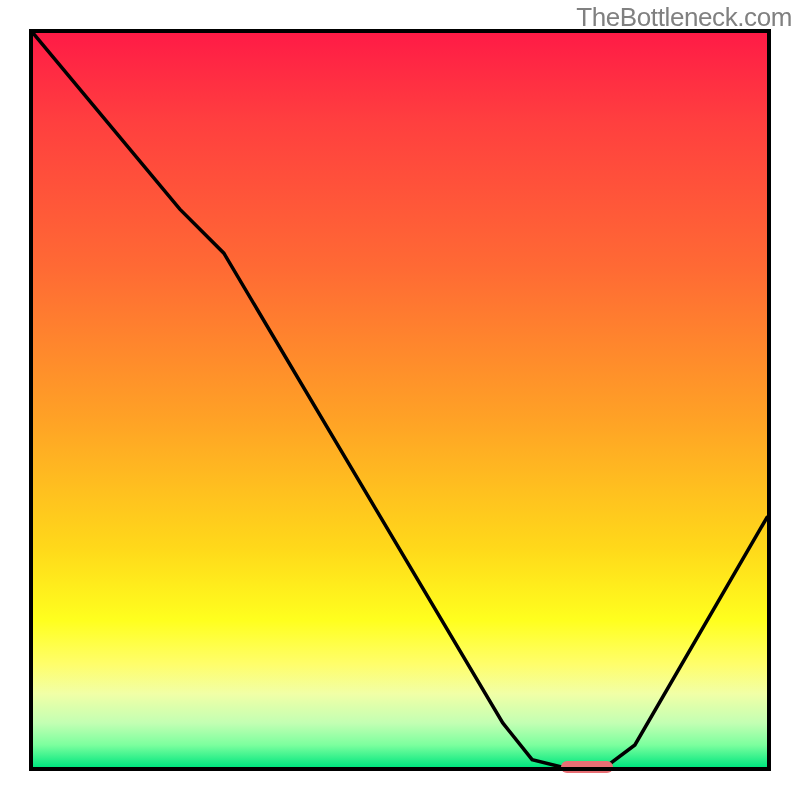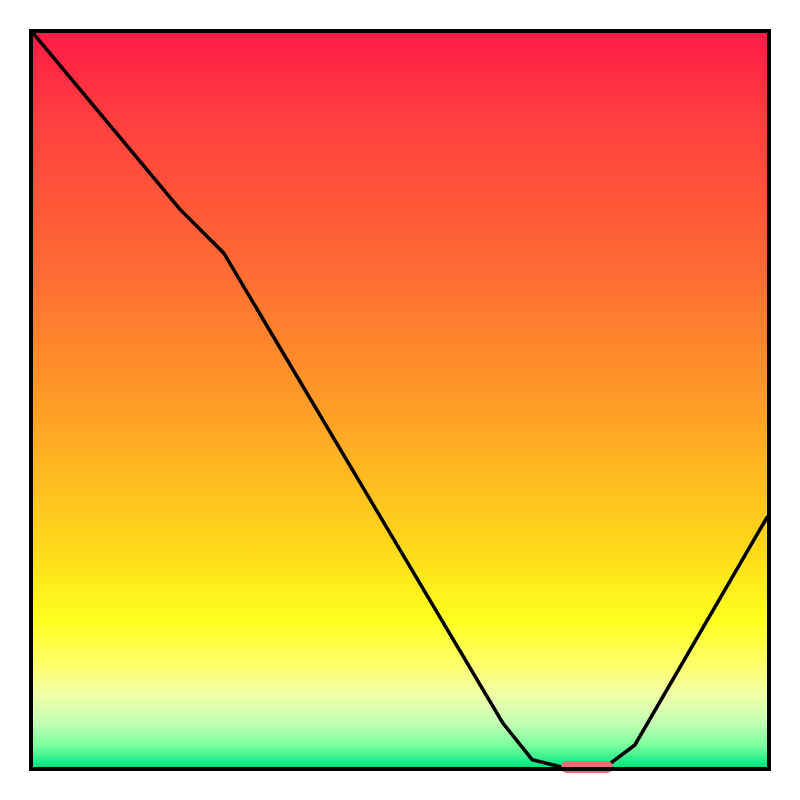--- a/index.html
+++ b/index.html
@@ -74,20 +74,21 @@
     position: absolute;
     height: 12px;
     border-radius: 6px;
     background: #e86f75;
   }
 </style>
 </head>
 <body>
 
 <div class="frame">
+  <div class="attribution">TheBottleneck.com</div>
 
   <div class="plot">
     <div class="gradient"></div>
     <svg class="curve" viewBox="0 0 100 100" preserveAspectRatio="none">
       <path fill="none" stroke="#000" stroke-width="3.5" vector-effect="non-scaling-stroke" stroke-linecap="round" d="M0.00 0.00 L20.00 24.00 L26.00 30.00 L64.00 94.00 L68.00 99.00 L72.00 100.00 L78.00 100.00 L82.00 97.00 L100.00 66.00"></path>
     </svg>
     <div class="marker" style="left: 532.48px; width: 51.38px; top: 732px;"></div>
     <div class="plot-outline"></div>
   </div>
 </div>

